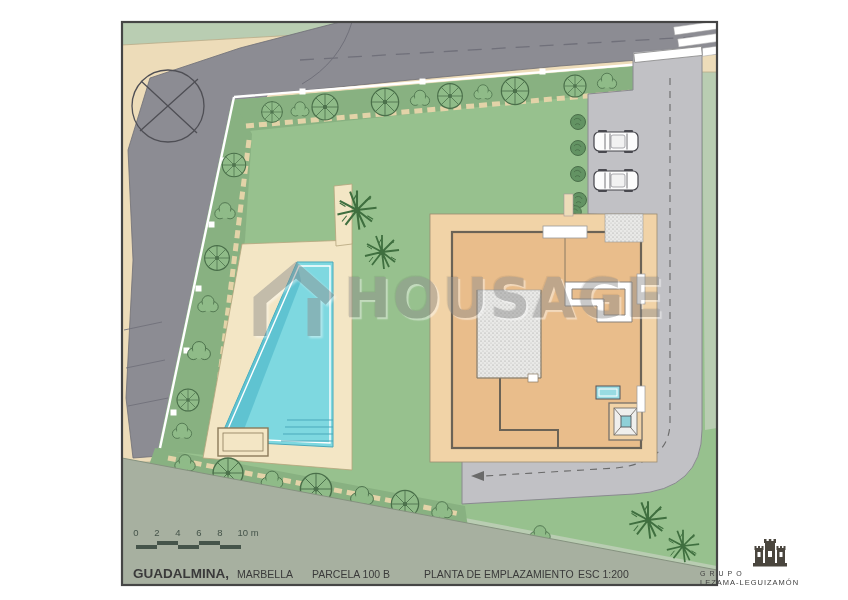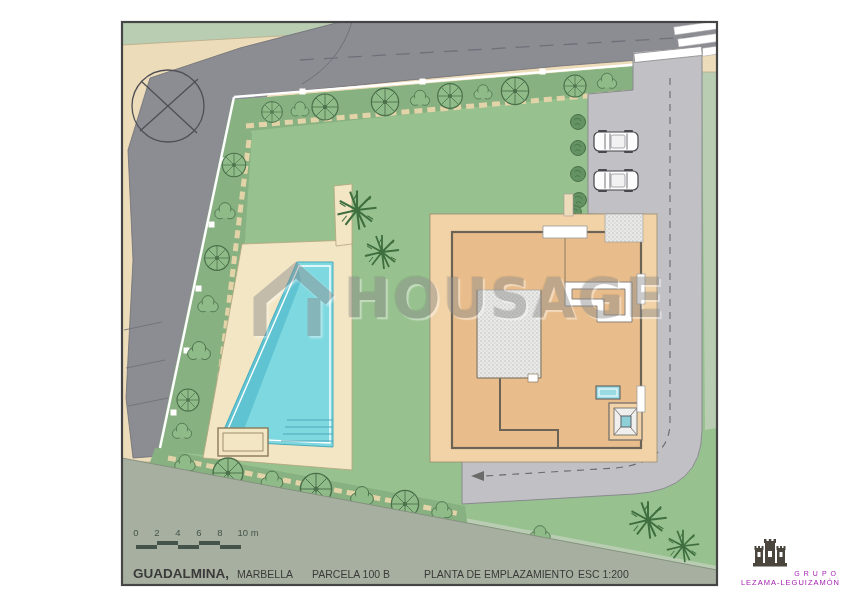--- a/index.html
+++ b/index.html
@@ -21,22 +21,22 @@
   .f-scale{fill:var(--scaletext);}
 
   .watermark{position:absolute;left:250px;top:258px;display:flex;align-items:flex-start;
              pointer-events:none;opacity:.85;}
   .watermark .wm-text{font-family:"DejaVu Sans",sans-serif;font-weight:bold;font-size:56px;
              letter-spacing:2px;color:var(--watermark);opacity:.55;line-height:80px;
              text-shadow:2px 2px 1px rgba(255,255,255,.9), -1px -1px 1px rgba(70,70,70,.25);}
   .watermark .wm-glyph{margin-right:10px;opacity:.55;
              filter:drop-shadow(2px 2px 1px rgba(255,255,255,.9));}
 
-  .brand{position:absolute;left:700px;top:538px;width:140px;text-align:right;
-         color:#a21caf;}
+  .brand{position:absolute;left:700px;top:538px;width:140px;text-align:left;
+         color:#404040;}
   .brand .crest{display:block;margin:0 auto 2px auto;}
   .brand .grupo{font-size:7px;letter-spacing:4px;}
   .brand .gname{font-size:7.5px;letter-spacing:1px;margin-top:1px;}
 </style>
 </head>
 <body>
 
 <div class="page">
 
   <svg width="848" height="600" viewBox="0 0 848 600">

